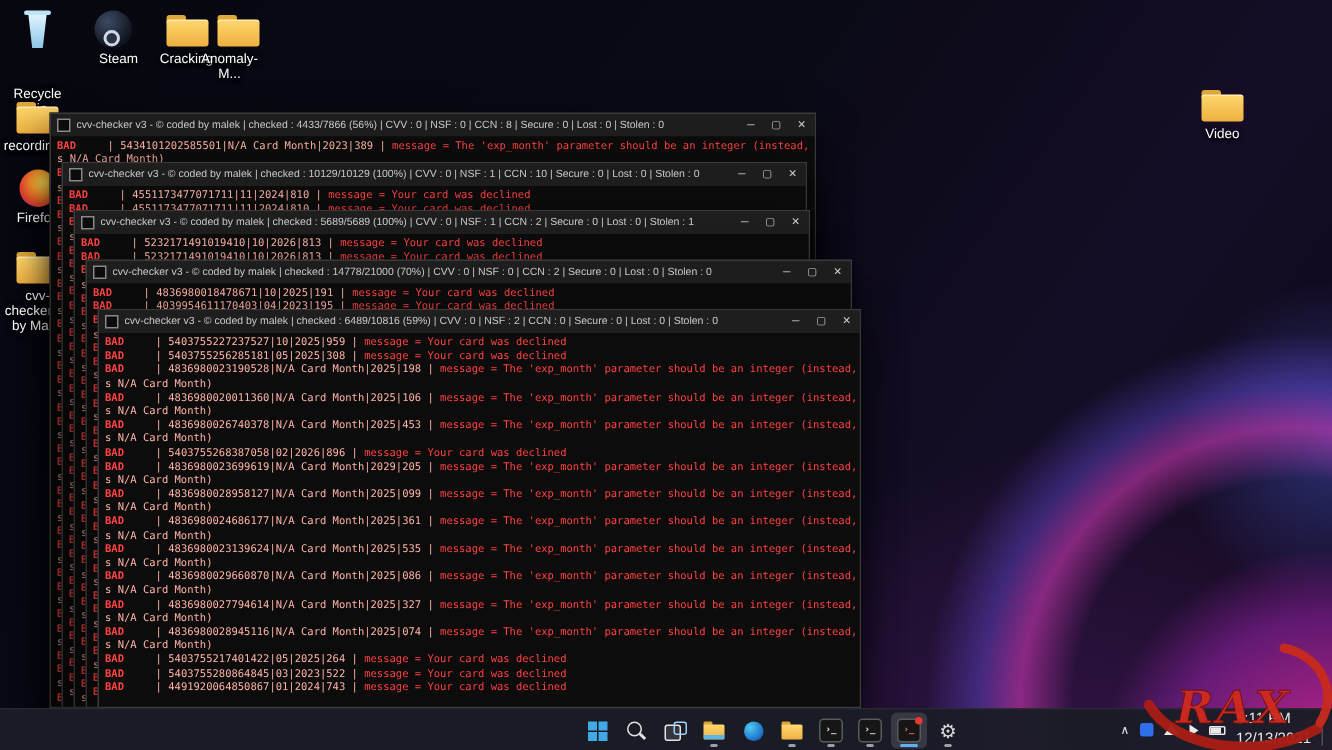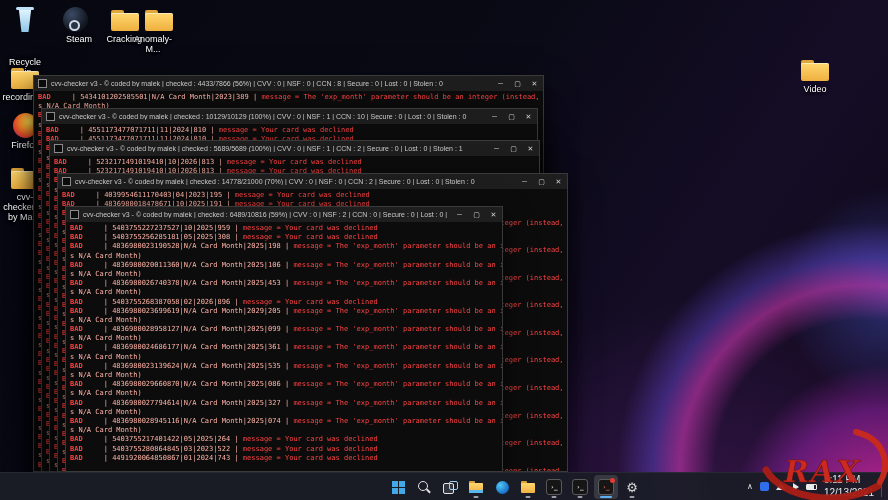--- a/index.html
+++ b/index.html
@@ -267,21 +267,20 @@
         <div class="tbar">
           <span class="tic"></span>
           <span class="ttext">cvv-checker v3 - © coded by malek | checked : 14778/21000 (70%) | CVV : 0 | NSF : 0 | CCN : 2 | Secure : 0 | Lost : 0 | Stolen : 0</span>
           <span class="tbtns">
             <span class="tbtn">─</span>
             <span class="tbtn">▢</span>
             <span class="tbtn">✕</span>
           </span>
         </div>
         <div class="cbody">
-          <div class="row"><span class="t-bad">BAD</span><span class="t-num">     | 4039954611170403|04|2023|195 | </span><span class="t-msg">message = Your card was declined</span></div>
           <div class="row"><span class="t-bad">BAD</span><span class="t-num">     | 4836980018478671|10|2025|191 | </span><span class="t-msg">message = Your card was declined</span></div>
           <div class="row"><span class="t-bad">BAD</span><span class="t-num">     | 4039954611170403|04|2023|195 | </span><span class="t-msg">message = Your card was declined</span></div>
           <div class="row"><span class="t-bad">BAD</span><span class="t-num">     | 4836980018478671|N/A Card Month|2025|191 | </span><span class="t-msg">message = The 'exp_month' parameter should be an integer (instead, i</span></div>
           <div class="row"><span class="t-num">s N/A Card Month)</span></div>
           <div class="row"><span class="t-bad">BAD</span><span class="t-num">     | 4039954611170403|04|2023|195 | </span><span class="t-msg">message = Your card was declined</span></div>
           <div class="row"><span class="t-bad">BAD</span><span class="t-num">     | 4836980018478671|N/A Card Month|2025|191 | </span><span class="t-msg">message = The 'exp_month' parameter should be an integer (instead, i</span></div>
           <div class="row"><span class="t-num">s N/A Card Month)</span></div>
           <div class="row"><span class="t-bad">BAD</span><span class="t-num">     | 4039954611170403|04|2023|195 | </span><span class="t-msg">message = Your card was declined</span></div>
           <div class="row"><span class="t-bad">BAD</span><span class="t-num">     | 4836980018478671|N/A Card Month|2025|191 | </span><span class="t-msg">message = The 'exp_month' parameter should be an integer (instead, i</span></div>
           <div class="row"><span class="t-num">s N/A Card Month)</span></div>
@@ -300,21 +299,21 @@
           <div class="row"><span class="t-bad">BAD</span><span class="t-num">     | 4039954611170403|04|2023|195 | </span><span class="t-msg">message = Your card was declined</span></div>
           <div class="row"><span class="t-bad">BAD</span><span class="t-num">     | 4836980018478671|N/A Card Month|2025|191 | </span><span class="t-msg">message = The 'exp_month' parameter should be an integer (instead, i</span></div>
           <div class="row"><span class="t-num">s N/A Card Month)</span></div>
           <div class="row"><span class="t-bad">BAD</span><span class="t-num">     | 4039954611170403|04|2023|195 | </span><span class="t-msg">message = Your card was declined</span></div>
           <div class="row"><span class="t-bad">BAD</span><span class="t-num">     | 4836980018478671|N/A Card Month|2025|191 | </span><span class="t-msg">message = The 'exp_month' parameter should be an integer (instead, i</span></div>
           <div class="row"><span class="t-num">s N/A Card Month)</span></div>
           <div class="row"><span class="t-bad">BAD</span><span class="t-num">     | 4039954611170403|04|2023|195 | </span><span class="t-msg">message = Your card was declined</span></div>
           <div class="row"><span class="t-bad">BAD</span><span class="t-num">     | 4836980018478671|N/A Card Month|2025|191 | </span><span class="t-msg">message = The 'exp_month' parameter should be an integer (instead, i</span></div>
         </div>
       </div>
-      <div class="cwin" style="left: 65px; top: 206px; width: 438px; height: 266px; z-index: 14;">
+      <div class="cwin" style="left: 65px; top: 206px; width: 509px; height: 266px; z-index: 14;">
         <div class="tbar">
           <span class="tic"></span>
           <span class="ttext">cvv-checker v3 - © coded by malek | checked : 6489/10816 (59%) | CVV : 0 | NSF : 2 | CCN : 0 | Secure : 0 | Lost : 0 | Stolen : 0</span>
           <span class="tbtns">
             <span class="tbtn">─</span>
             <span class="tbtn">▢</span>
             <span class="tbtn">✕</span>
           </span>
         </div>
         <div class="cbody">

